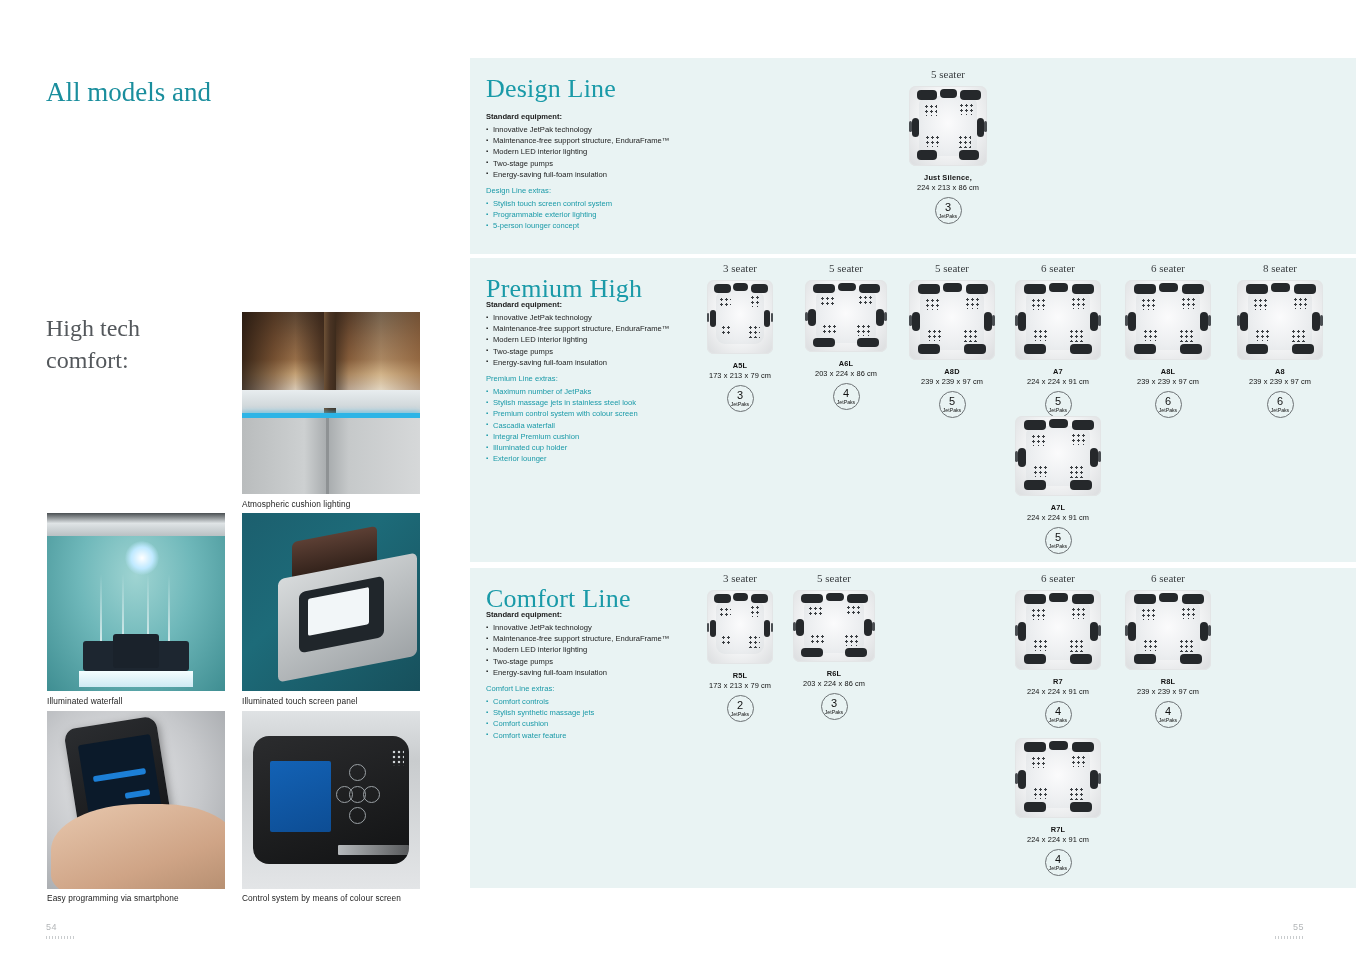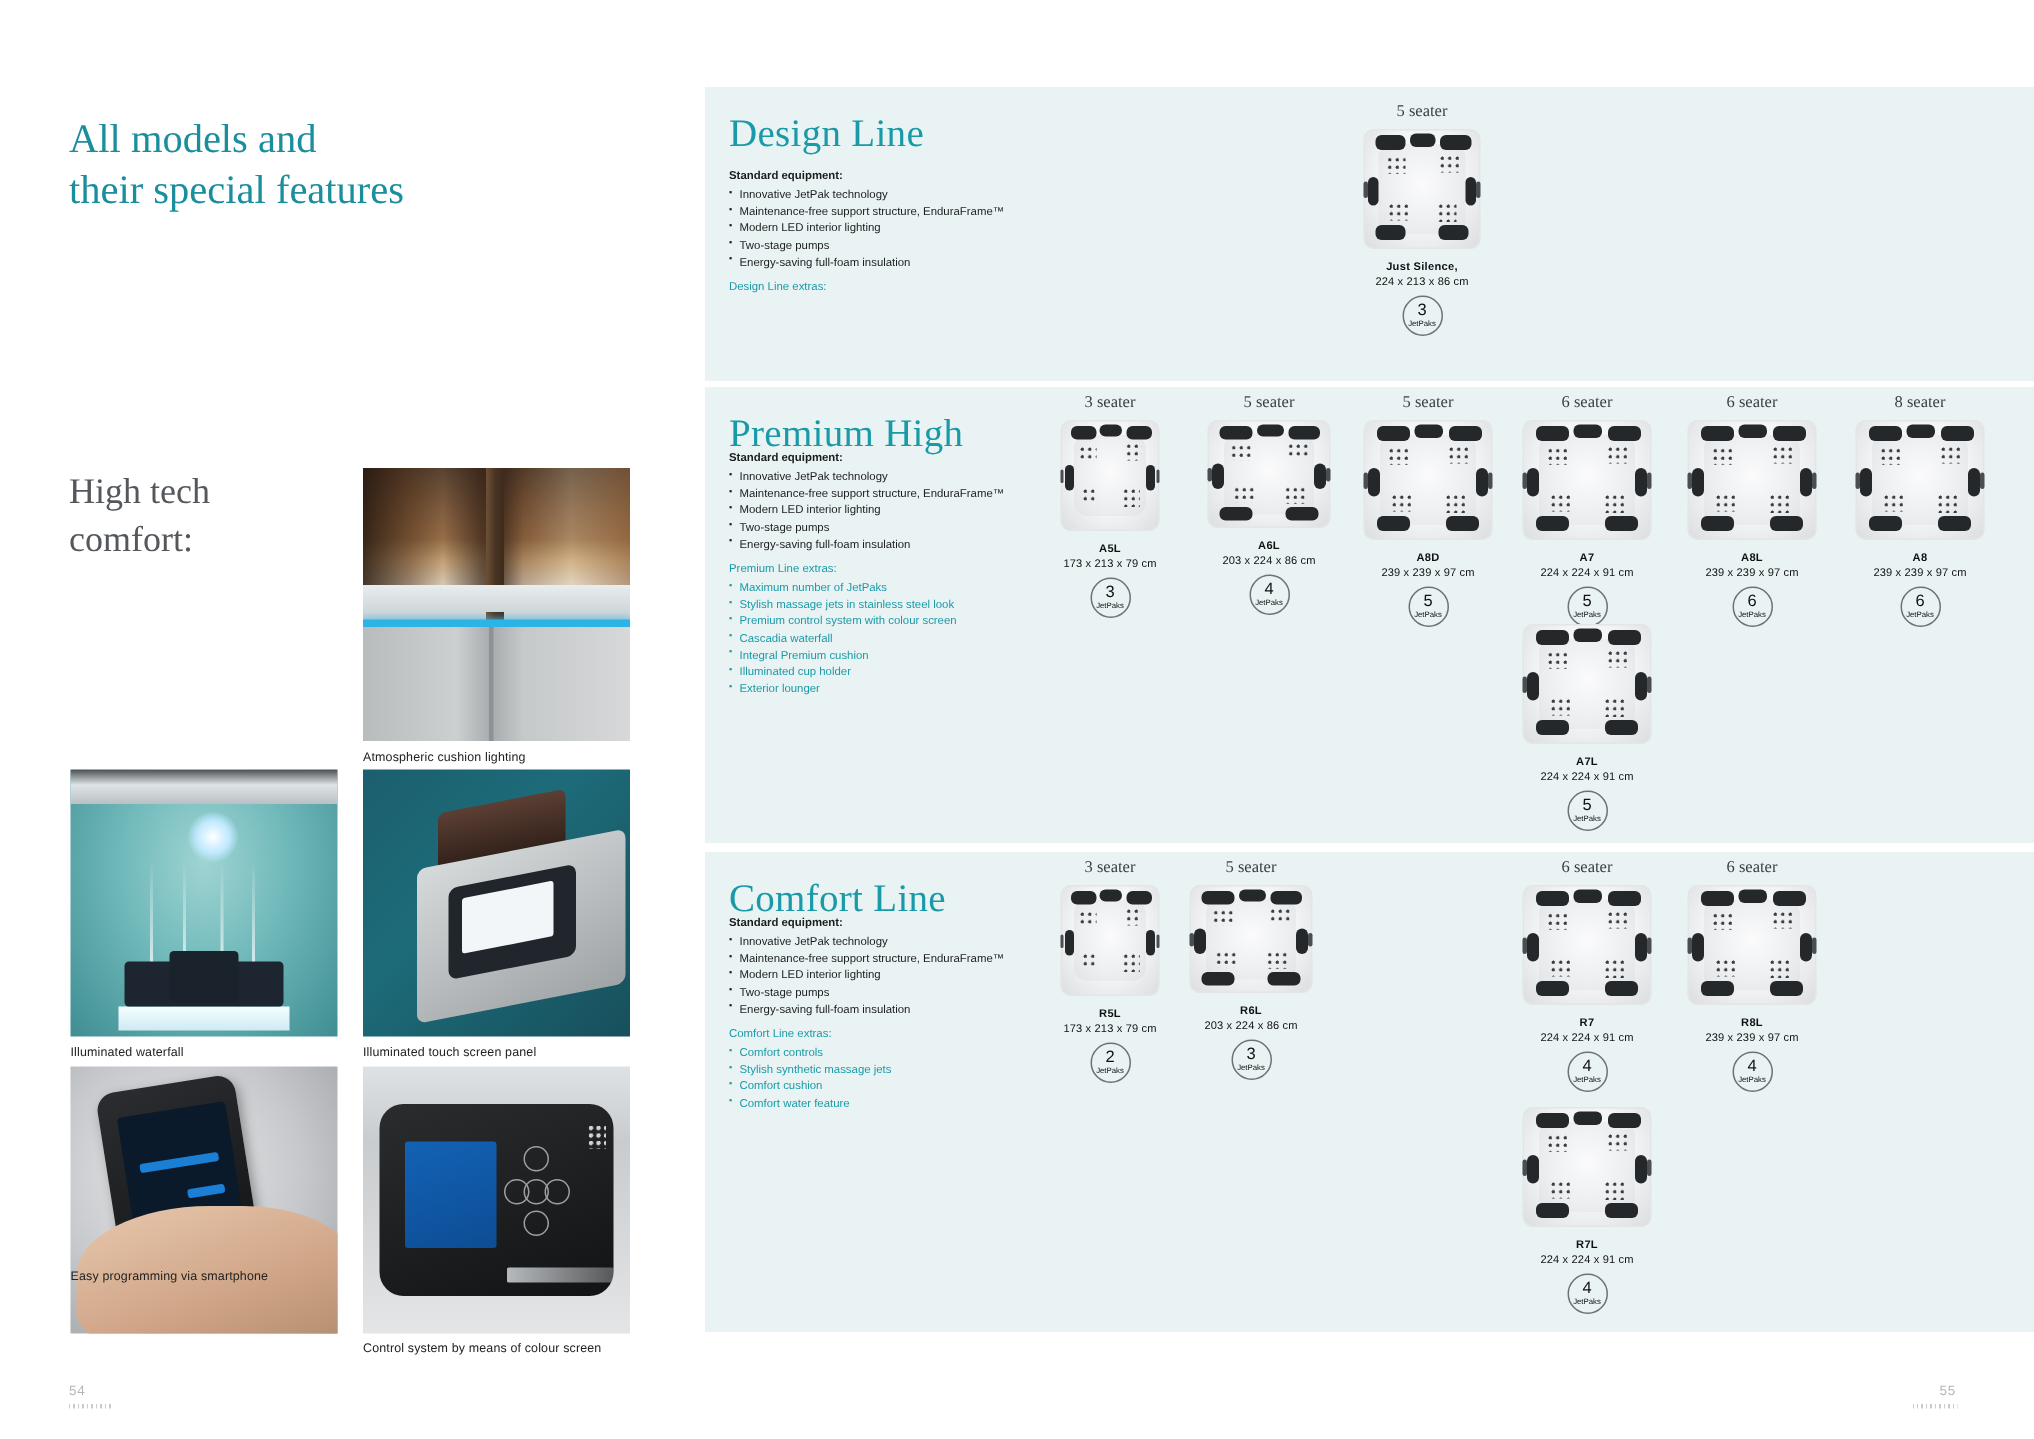--- a/index.html
+++ b/index.html
@@ -174,21 +174,20 @@
 </style>
 </head>
 <body>
 
 <div class="page">
 
   <div class="left-col">
 
     <div class="headline">
       <span>All models and</span><br>
-      <span>their special features</span>
     </div>
 
     <div class="subhead">
       <span>High tech</span><br>
       <span>comfort:</span>
     </div>
 
     <div class="photo" id="ph1">
       <div class="room"></div>
       <div class="pillar"></div>
@@ -221,21 +220,21 @@
     <div class="cap" style="left:242px; top:696px;">Illuminated touch screen panel</div>
 
     <div class="photo" id="ph4">
       <div class="phone"></div>
       <div class="pscr"></div>
       <div class="pbar" style="left:26%; top:34%; width:30%;"></div>
       <div class="pbar" style="left:44%; top:45%; width:14%;"></div>
       <div class="pbar" style="left:44%; top:54%; width:14%; background:#e8eef3;"></div>
       <div class="hand"></div>
     </div>
-    <div class="cap" style="left:47px; top:845px;">Easy programming via smartphone</div>
+    <div class="cap" style="left:47px; top:893px;">Easy programming via smartphone</div>
 
     <div class="photo" id="ph5">
       <div class="panel"></div>
       <div class="blue"></div>
       <div class="grid"></div>
       <div class="btn" style="left:60%; top:30%;"></div>
       <div class="btn" style="left:53%; top:42%;"></div>
       <div class="btn" style="left:60%; top:42%;"></div>
       <div class="btn" style="left:68%; top:42%;"></div>
       <div class="btn" style="left:60%; top:54%;"></div>
@@ -252,20 +251,25 @@
       <div class="spec" style="top: 54px;">
         <div class="hd">Standard equipment:</div>
         <ul>
           <li>Innovative JetPak technology</li>
           <li>Maintenance-free support structure, EnduraFrame™</li>
           <li>Modern LED interior lighting</li>
           <li>Two-stage pumps</li>
           <li>Energy-saving full-foam insulation</li>
         </ul>
         <div class="extras-hd">Design Line extras:</div>
+        <ul class="extras">
+          <li>Stylish touch screen control system</li>
+          <li>Programmable exterior lighting</li>
+          <li>5-person lounger concept</li>
+        </ul>
       </div>
       <div class="prod" style="left: 420px; top: 10px;">
         <div class="seats">5 seater</div>
         <div style="display: flex; justify-content: center; align-items: center; height: 84px;">
           <div class="tub" style="width: 78px; height: 80px;">
             <div class="basin"></div>
             <div class="hr" style="left: 10%; top: 5%; width: 26%; height: 13%;"></div>
             <div class="hr" style="left: 40%; top: 4%; width: 22%; height: 11%;"></div>
             <div class="hr" style="left: 66%; top: 5%; width: 26%; height: 13%;"></div>
             <div class="hr" style="left: 4%; top: 40%; width: 9%; height: 24%;"></div>

